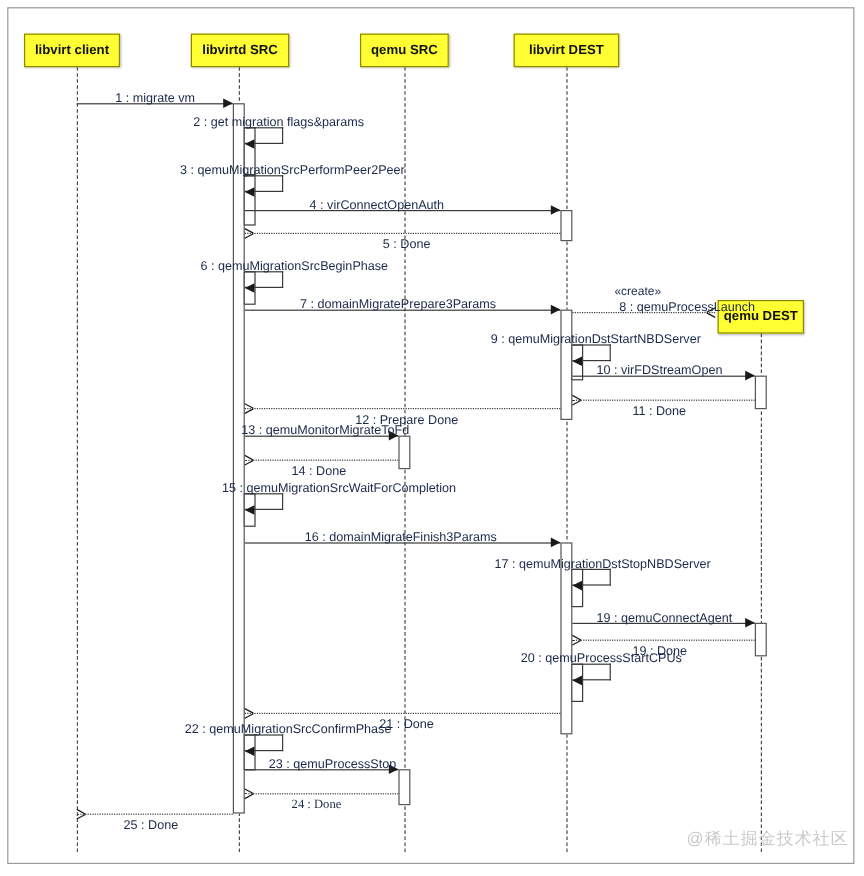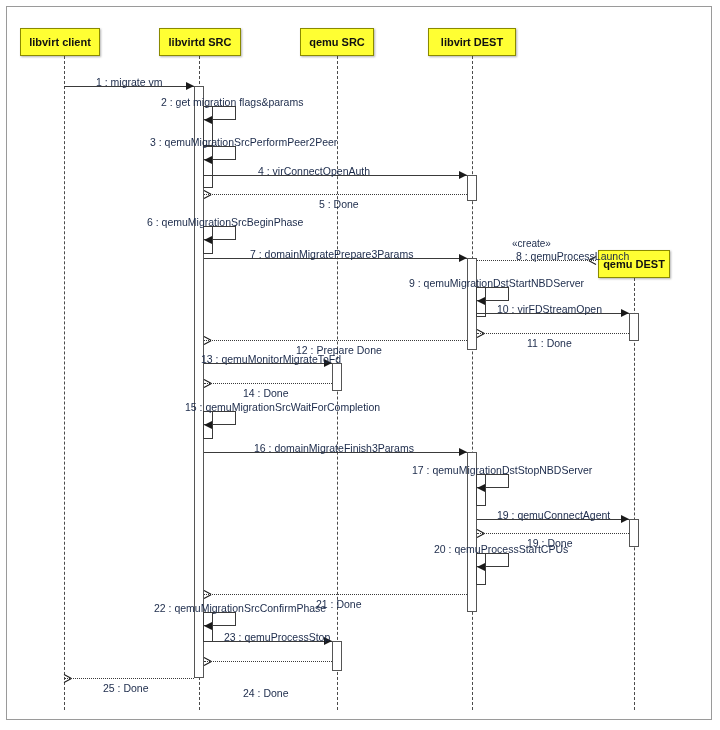--- a/index.html
+++ b/index.html
@@ -203,21 +203,21 @@
       <div class="arrow-l" style="left: 204px; top: 156px;"></div>
       <div class="msg-label" style="left: 150px; top: 136px;">3 : qemuMigrationSrcPerformPeer2Peer</div>
       <div class="msg-line" style="left: 204px; top: 175px; width: 263px;"></div>
       <div class="arrow-r" style="top: 171px; left: 459px;"></div>
       <div class="msg-label" style="left: 258px; top: 165px;">4 : virConnectOpenAuth</div>
       <div class="msg-line ret" style="left: 204px; top: 194px; width: 263px;"></div>
       <div class="arrow-open-l" style="top: 190px; left: 204px;"></div>
       <div class="msg-label" style="left: 319px; top: 198px;">5 : Done</div>
       <div class="selfcall" style="left: 204px; top: 226px; width: 32px; height: 14px;"></div>
       <div class="arrow-l" style="left: 204px; top: 236px;"></div>
-      <div class="msg-label" style="left: 147px; top: 216px;">6 : qemuMigrationSrcBeginPhase</div>
+      <div class="msg-label" style="left: 167px; top: 216px;">6 : qemuMigrationSrcBeginPhase</div>
       <div class="msg-line" style="left: 204px; top: 258px; width: 263px;"></div>
       <div class="arrow-r" style="top: 254px; left: 459px;"></div>
       <div class="msg-label" style="left: 250px; top: 248px;">7 : domainMigratePrepare3Params</div>
       <div class="msg-line create" style="left: 477px; top: 260px; width: 119px;"></div>
       <div class="arrow-open-r" style="top: 256px; left: 589px;"></div>
       <div class="msg-label" style="left: 480px; top: 250px; padding-left: 36px;">8 : qemuProcessLaunch</div>
       <div class="selfcall" style="left: 477px; top: 287px; width: 32px; height: 14px;"></div>
       <div class="arrow-l" style="left: 477px; top: 297px;"></div>
       <div class="msg-label" style="left: 409px; top: 277px;">9 : qemuMigrationDstStartNBDServer</div>
       <div class="msg-line" style="left: 477px; top: 313px; width: 152px;"></div>
@@ -257,23 +257,24 @@
       <div class="arrow-open-l" style="top: 590px; left: 204px;"></div>
       <div class="msg-label" style="left: 316px; top: 598px;">21 : Done</div>
       <div class="selfcall" style="left: 204px; top: 612px; width: 32px; height: 14px;"></div>
       <div class="arrow-l" style="left: 204px; top: 622px;"></div>
       <div class="msg-label" style="left: 154px; top: 602px;">22 : qemuMigrationSrcConfirmPhase</div>
       <div class="msg-line" style="left: 204px; top: 641px; width: 128px;"></div>
       <div class="arrow-r" style="top: 637px; left: 324px;"></div>
       <div class="msg-label" style="left: 224px; top: 631px; text-align: right;">23 : qemuProcessStop</div>
       <div class="msg-line ret" style="left: 204px; top: 661px; width: 128px;"></div>
       <div class="arrow-open-l" style="top: 657px; left: 204px;"></div>
-      <div class="msg-label" style="left: 243px; top: 687px;">24 : Done</div>
+      <div class="msg-label" style="left: 243px; top: 665px; font-family: Liberation Serif, serif;">24 : Done</div>
       <div class="msg-line ret" style="left: 64px; top: 678px; width: 130px;"></div>
       <div class="arrow-open-l" style="top: 674px; left: 64px;"></div>
       <div class="msg-label" style="left: 103px; top: 682px;">25 : Done</div>
     </div>
   <div id="stereotypes-layer">
       <div class="stereotype" style="left: 512px; top: 238px;">«create»</div>
     </div>
 
+  <div class="watermark" style="left: 572px; top: 690px;">@稀土掘金技术社区</div>
 
 </div>
 
 </body></html>

